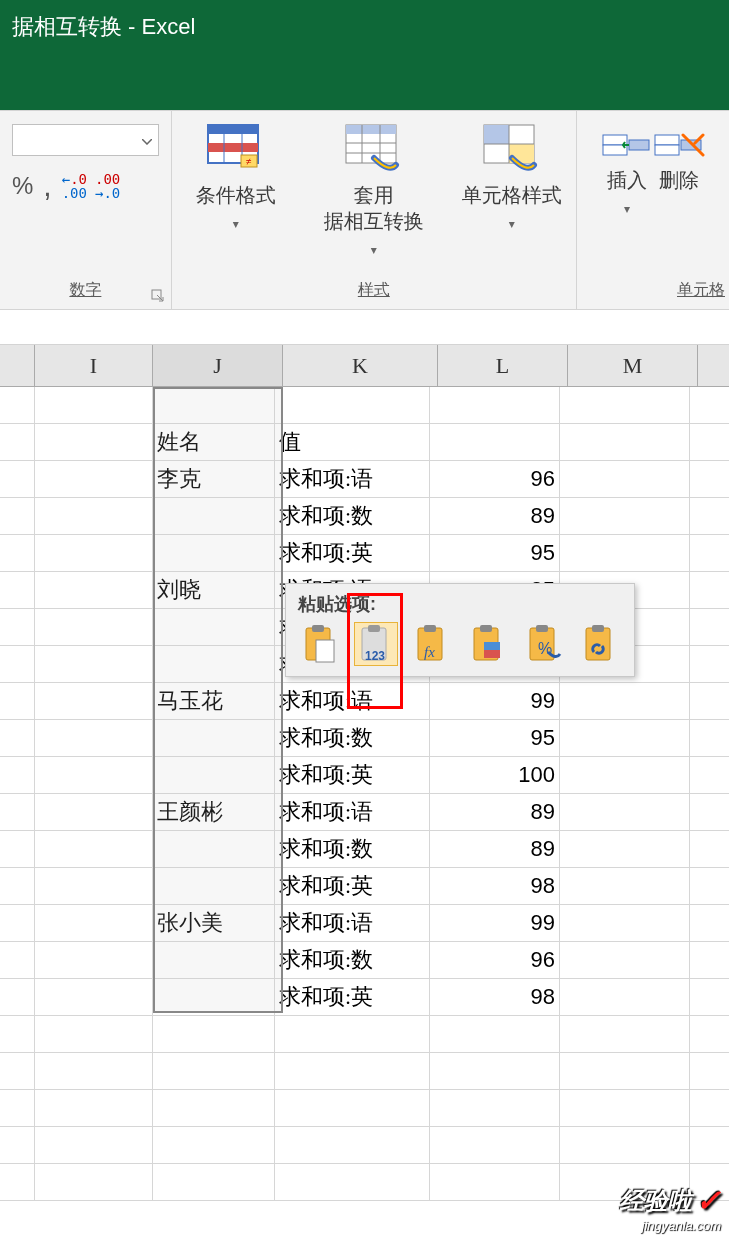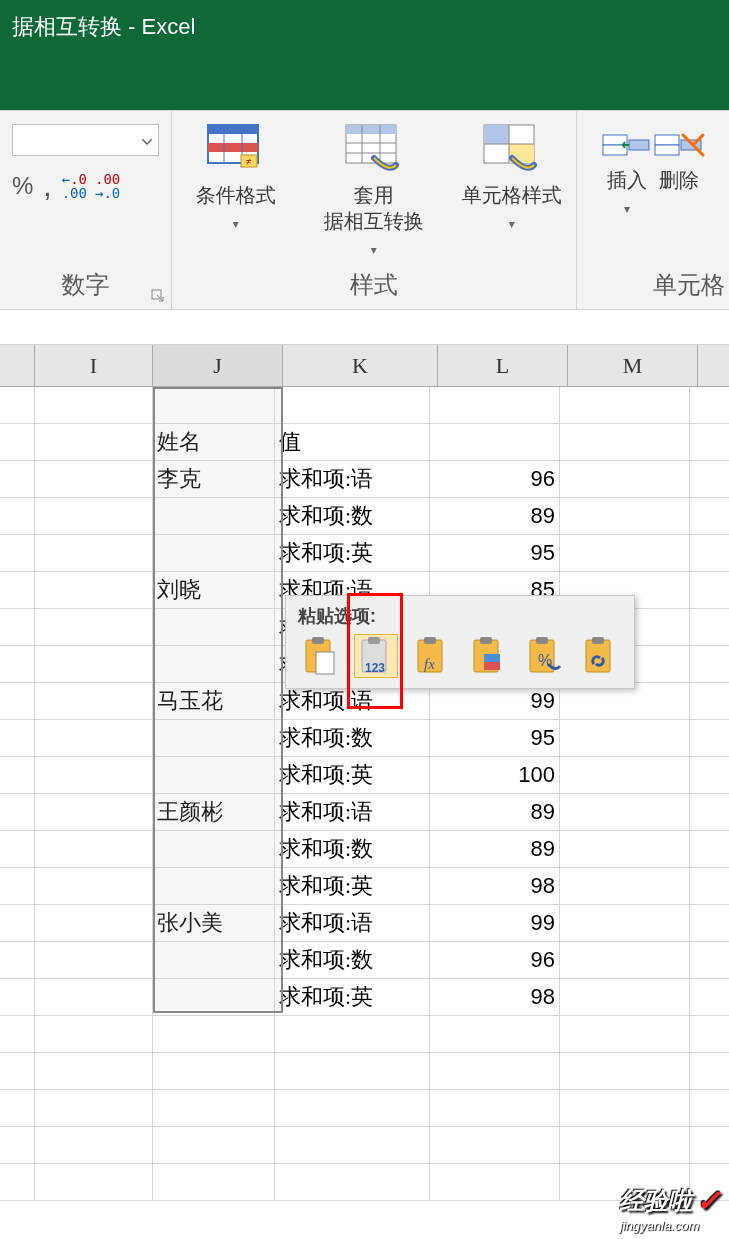--- a/index.html
+++ b/index.html
@@ -5,21 +5,21 @@
 * { margin: 0; padding: 0; box-sizing: border-box; }
 body { font-family: "Microsoft YaHei", "SimSun", sans-serif; font-size: 14px; background: #fff; width: 729px; height: 1239px; overflow: hidden; position: relative; }
 
 .title-bar { background: #0e6838; color: #fff; height: 110px; display: flex; align-items: flex-start; padding: 12px 0 0 0; font-size: 22px; }
 .title-bar span { padding-left: 12px; }
 
 .ribbon { background: #f3f3f3; border-top: 1px solid #d4d4d4; border-bottom: 1px solid #d4d4d4; height: 200px; display: flex; align-items: stretch; }
 
 .ribbon-section { border-right: 1px solid #d4d4d4; display: flex; flex-direction: column; justify-content: flex-start; align-items: center; padding: 8px 12px 4px 12px; position: relative; }
 .ribbon-section:last-child { border-right: none; }
-.section-label { font-size: 24px; color: #5a5a5a; margin-top: auto; padding-bottom: 4px; }
+.section-label { font-size: 16px; color: #5a5a5a; margin-top: auto; padding-bottom: 4px; text-decoration: underline; }
 .dialog-launcher { position: absolute; right: 6px; bottom: 6px; width: 14px; height: 14px; }
 .dialog-launcher svg { width: 14px; height: 14px; }
 
 .number-section { width: 175px; }
 .number-top { display: flex; align-items: center; height: 50px; width: 100%; }
 .number-dropdown { background: #fff; border: 1px solid #c0c0c0; height: 32px; flex: 1; margin-bottom: 8px; display: flex; align-items: center; justify-content: flex-end; padding-right: 6px; }
 .number-mid { display: flex; align-items: center; gap: 10px; width: 100%; font-size: 24px; color: #545454; }
 .pct { font-size: 24px; }
 .comma { font-size: 30px; }
 .decimal-btns { display: flex; gap: 8px; font-size: 14px; }
@@ -66,21 +66,21 @@
 
 .paste-popup { position: absolute; background: #f0f0f0; border: 1px solid #c8c8c8; box-shadow: 2px 2px 6px rgba(0,0,0,0.25); padding: 8px 12px 10px 12px; z-index: 10; }
 .paste-title { font-size: 18px; font-weight: bold; color: #444; margin-bottom: 6px; }
 .paste-options { display: flex; gap: 12px; }
 .paste-opt { width: 44px; height: 44px; display: flex; align-items: center; justify-content: center; border: 1px solid transparent; position: relative; }
 .paste-opt.hover { background: #fde8b6; border: 1px solid #e8b33a; }
 .clipboard-svg { width: 36px; height: 40px; }
 
 .highlight-box { position: absolute; border: 3px solid #ff0000; pointer-events: none; z-index: 20; }
 
-.watermark { position: absolute; right: 8px; bottom: 6px; text-align: left; }
+.watermark { position: absolute; right: 8px; bottom: 6px; text-align: right; }
 .wm-main { font-size: 24px; font-weight: bold; color: #fff; text-shadow: 2px 2px 2px #000, -1px -1px 1px #000; font-style: italic; display: inline-flex; align-items: center; }
 .wm-check { color: #ff2020; font-size: 30px; margin-left: 4px; }
 .wm-sub { font-size: 13px; color: #fff; text-shadow: 1px 1px 1px #000; font-style: italic; }
 </style>
 </head>
 <body>
 
 <div class="title-bar">
   <span>据相互转换 - Excel</span>
 </div>
@@ -399,21 +399,21 @@
         <div class="cell c-j"></div>
         <div class="cell c-k"></div>
         <div class="cell c-l"></div>
         <div class="cell c-m"></div>
         <div class="cell c-n"></div>
       </div>
   </div>
 
   <div class="selected-range" style="left:153px; top:42px; width:130px; height:626px;"></div>
 
-  <div class="paste-popup" style="left:285px; top:250px;">
+  <div class="paste-popup" style="left:285px; top:238px;">
     <div class="paste-title">粘贴选项:</div>
     <div class="paste-options">
       <div class="paste-opt">
         <svg class="clipboard-svg" viewBox="0 0 36 40">
           <rect x="4" y="4" width="24" height="32" rx="2" fill="#f5b947" stroke="#c08a20"></rect>
           <rect x="10" y="1" width="12" height="7" rx="2" fill="#888"></rect>
           <rect x="14" y="16" width="18" height="22" fill="#fff" stroke="#888"></rect>
         </svg>
       </div>
       <div class="paste-opt hover">

